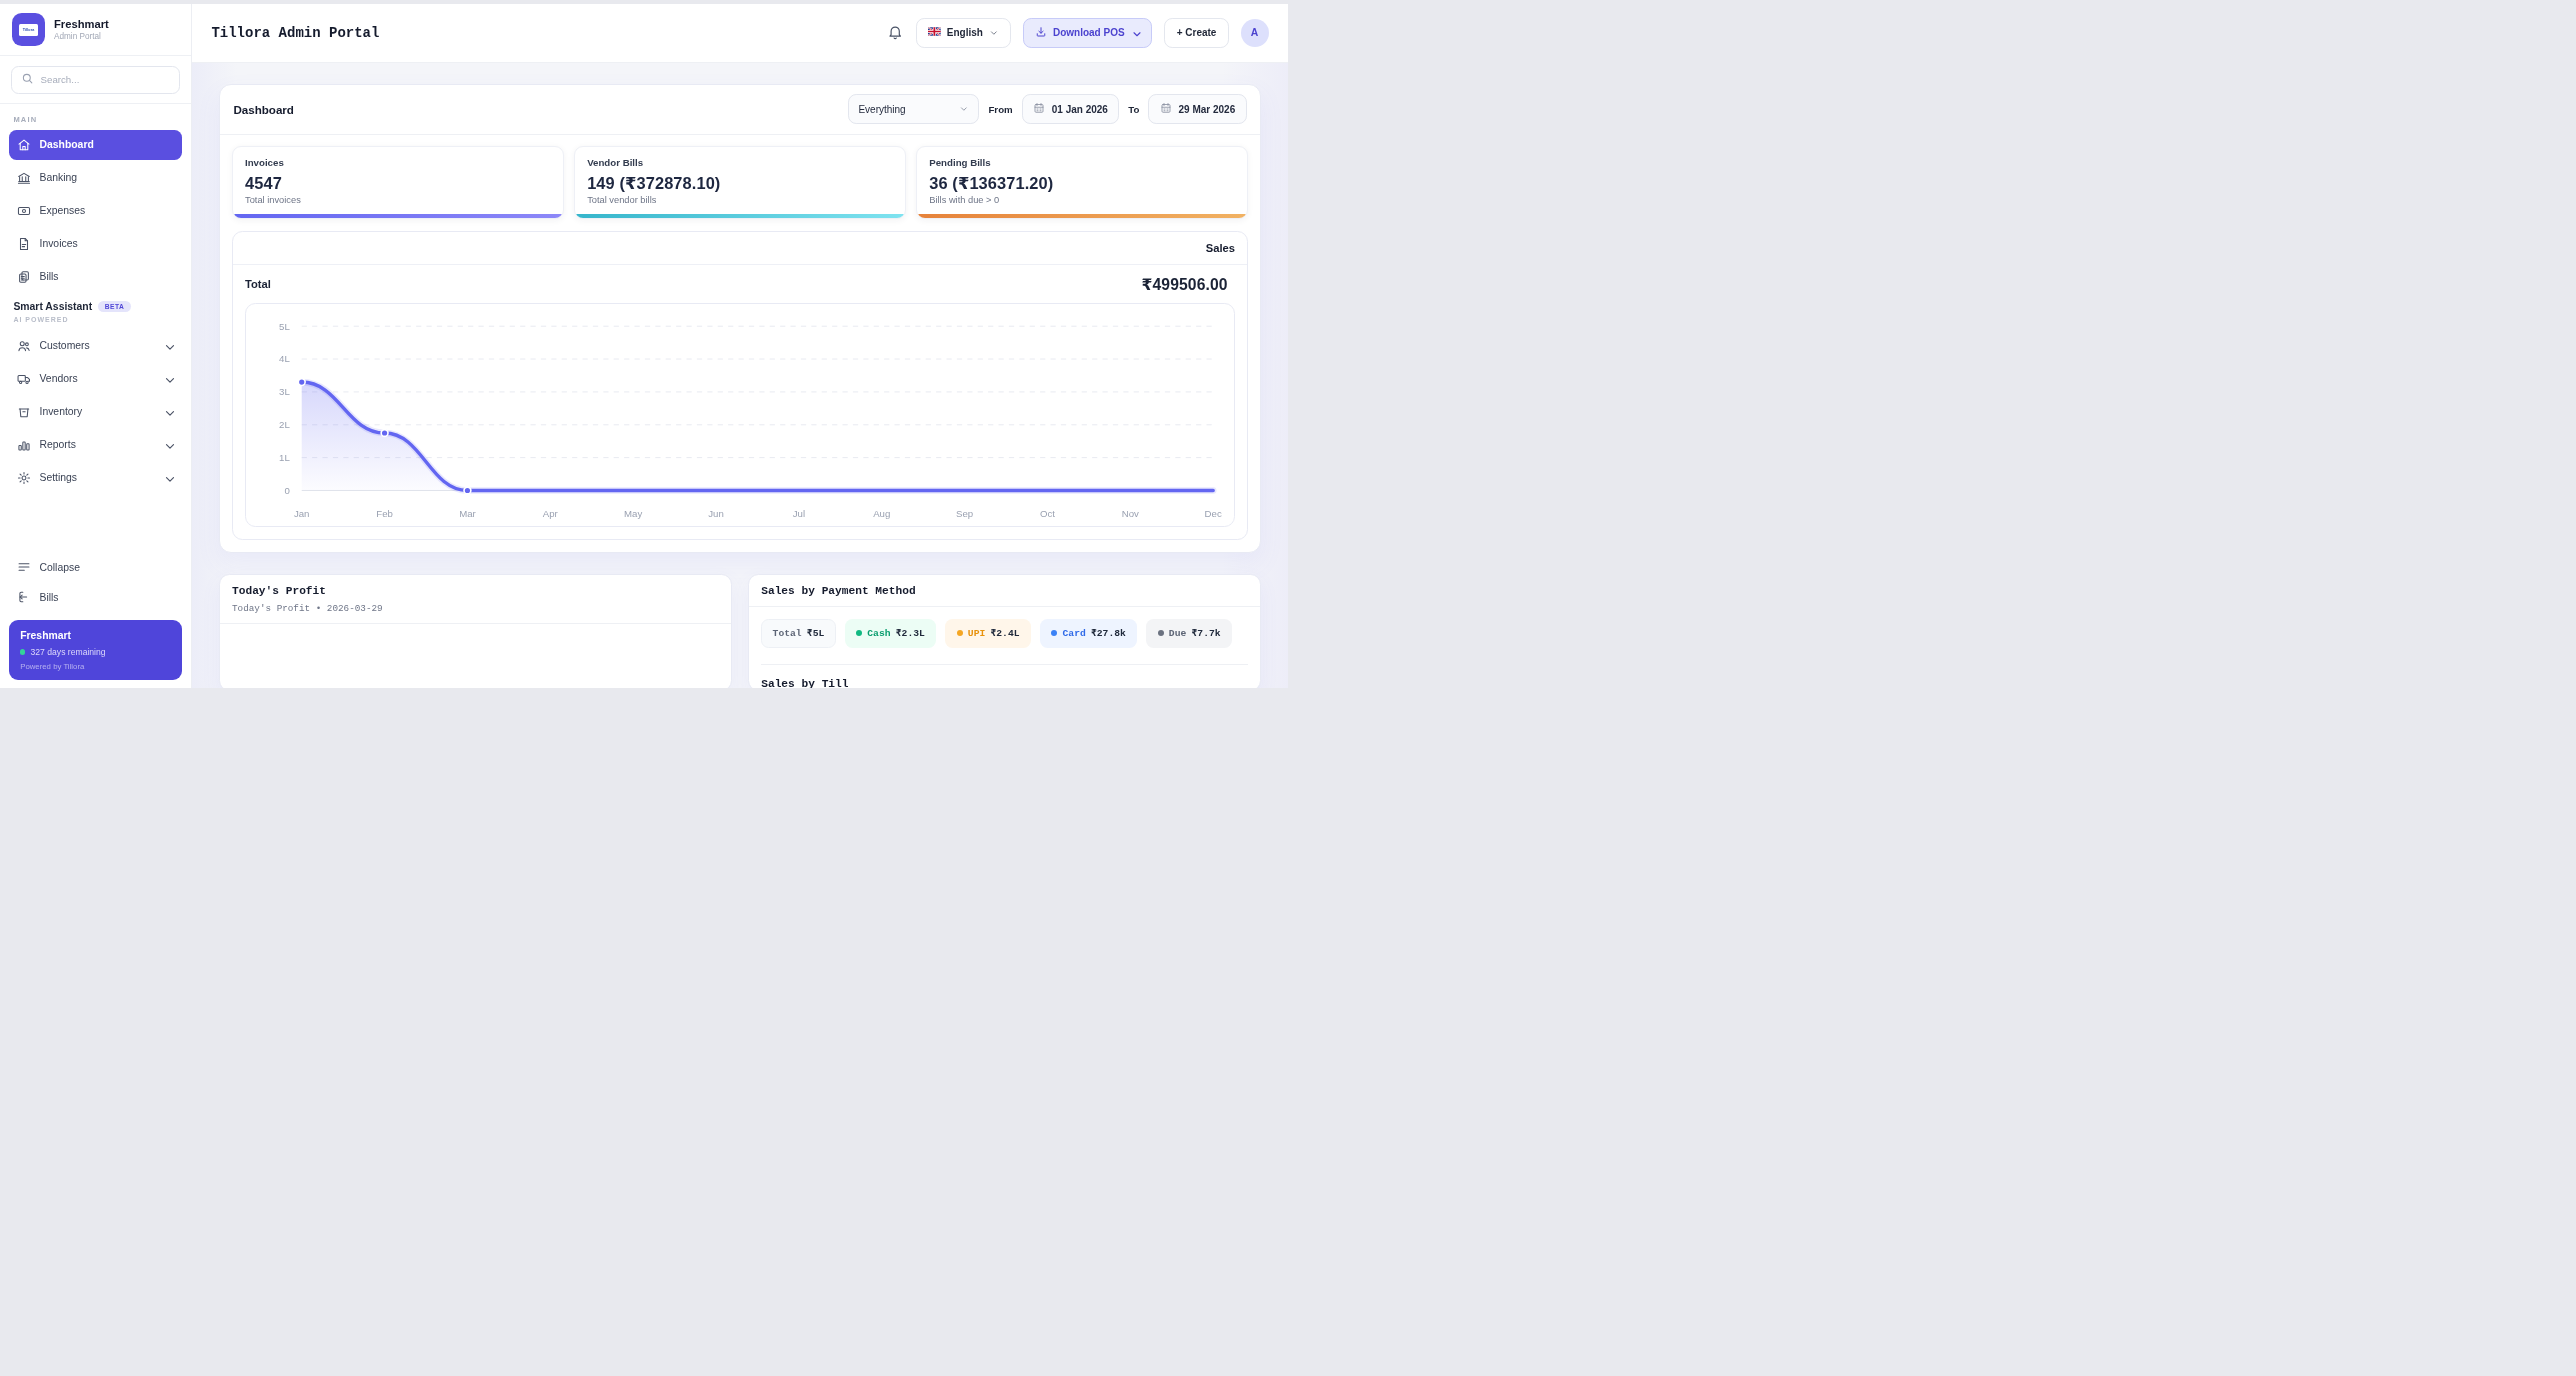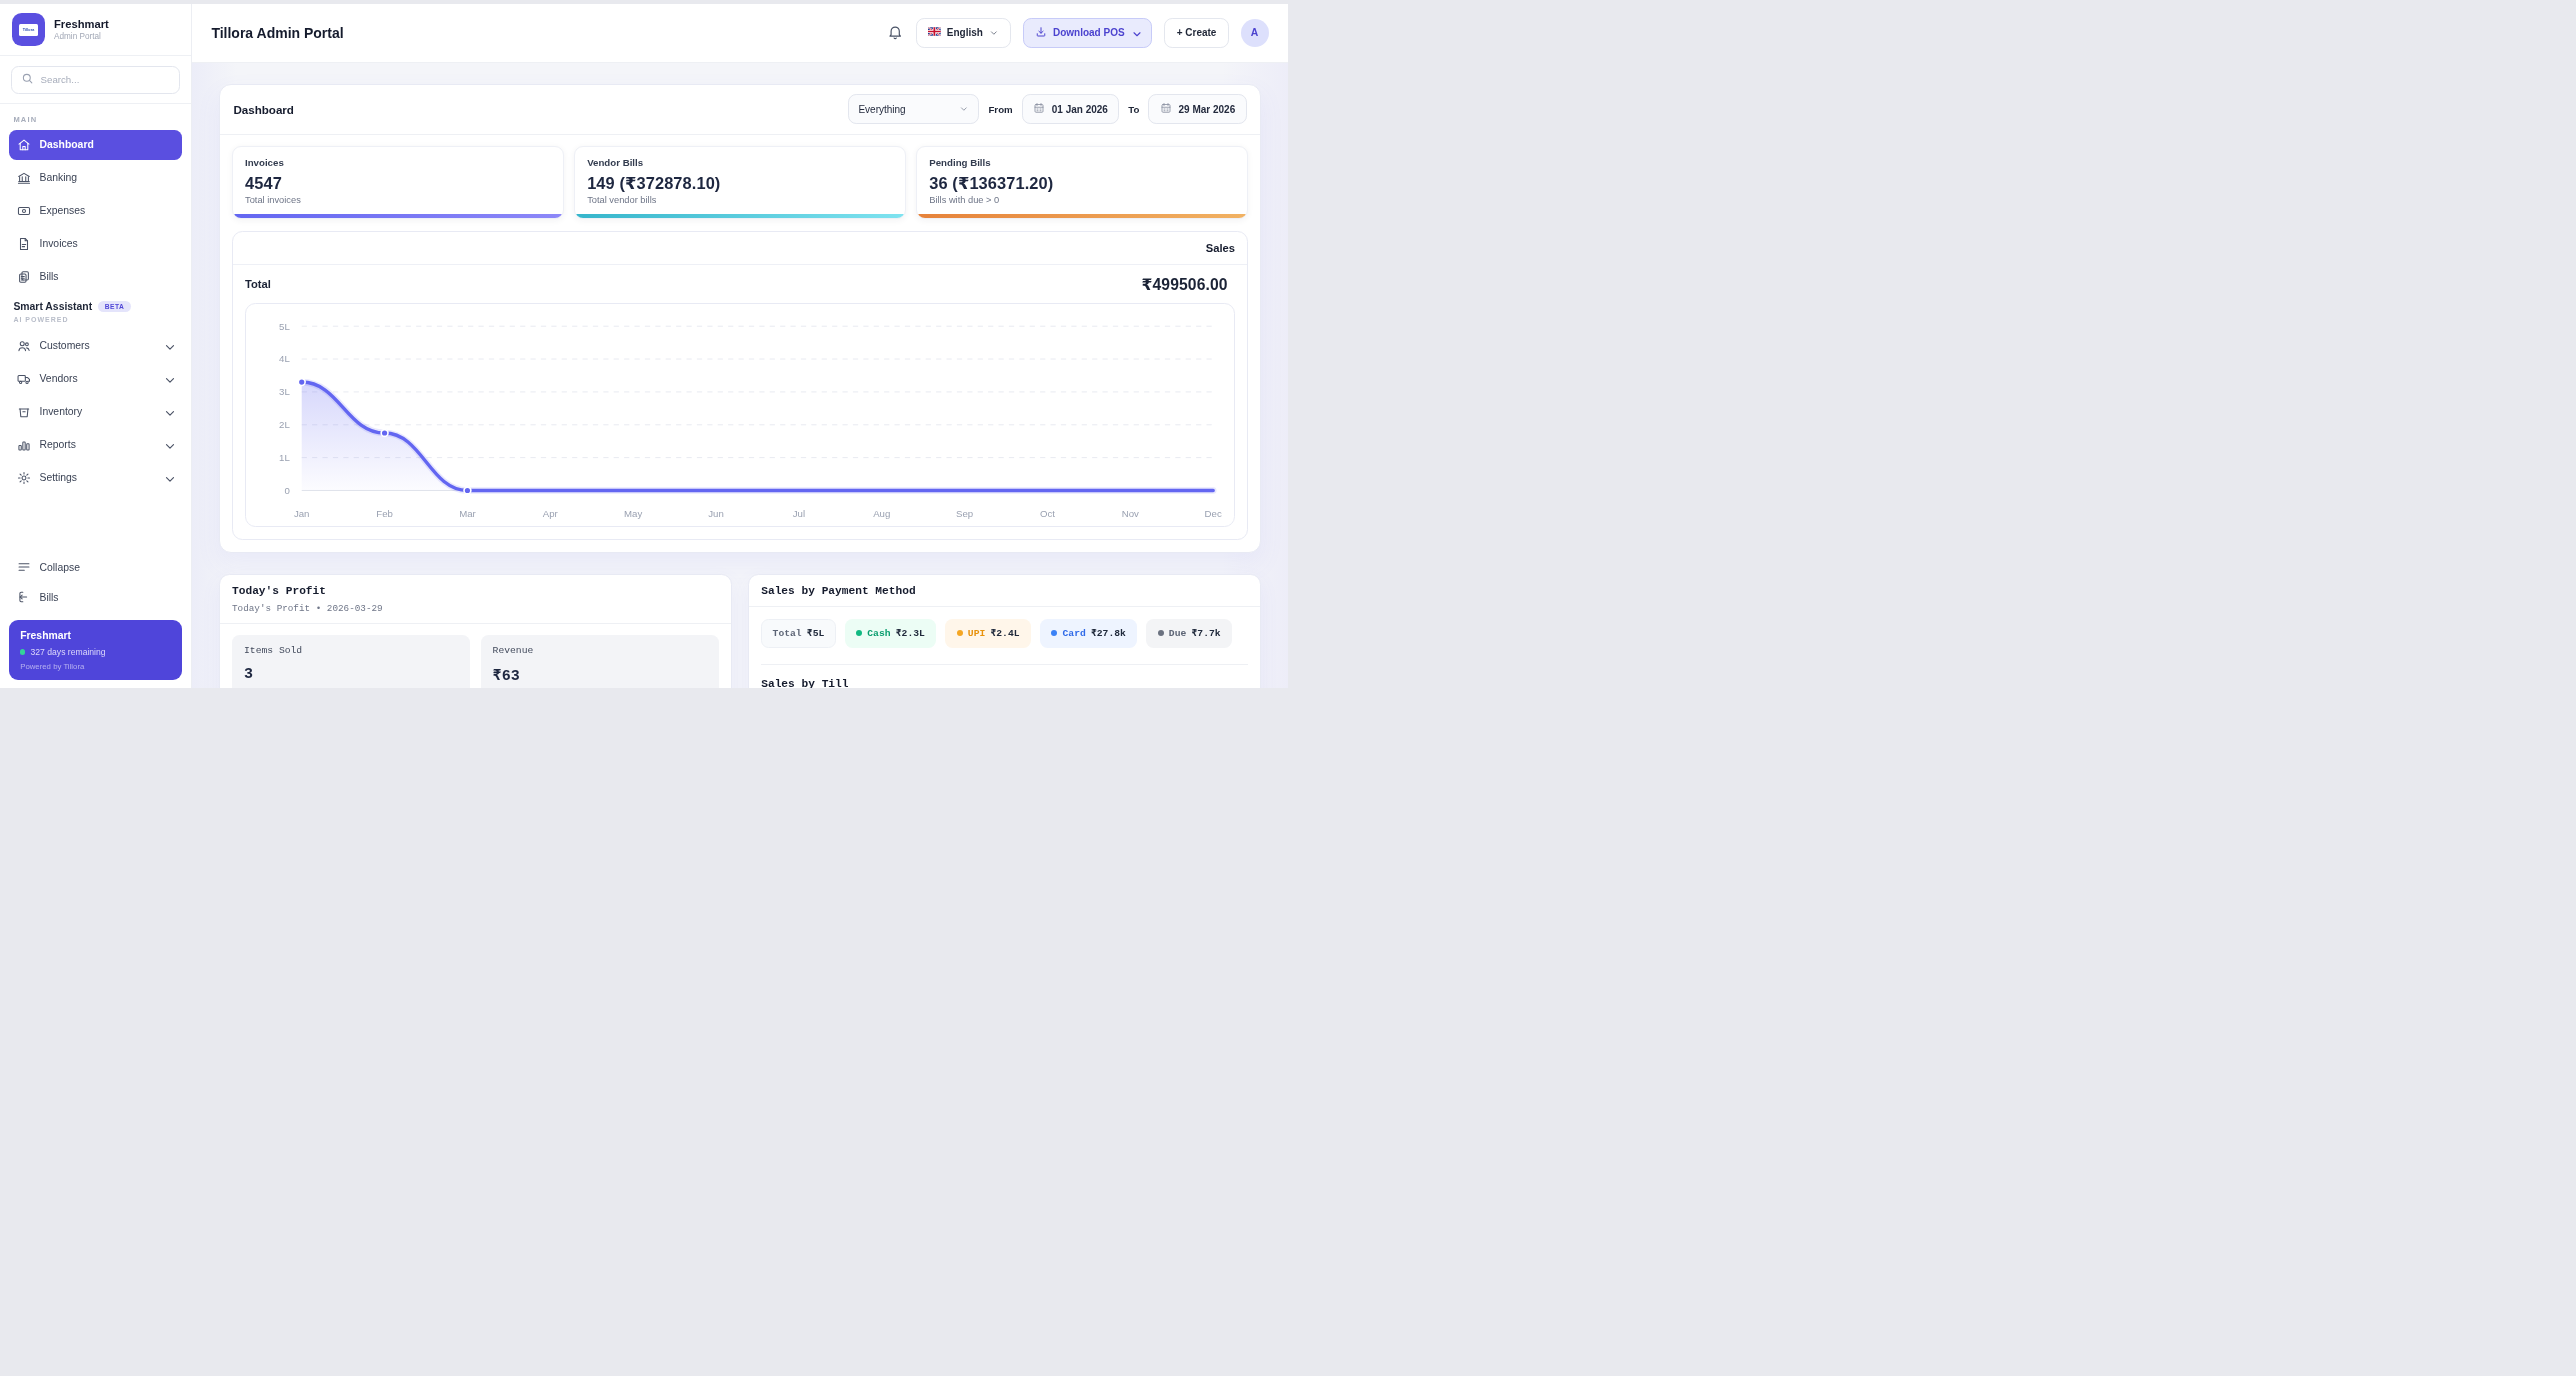--- a/index.html
+++ b/index.html
@@ -42,21 +42,21 @@
   .plan-card{background:#4f45da;border-radius:9px;padding:9.7px 11.2px;margin-top:7.5px;}
   .plan-name{color:#fff;font-size:10.4px;font-weight:bold;}
   .plan-status{display:flex;align-items:center;gap:5.2px;margin-top:6px;font-size:8.6px;color:#ddd9fb;}
   .dot{width:5.2px;height:5.2px;border-radius:50%;}
   .plan-powered{font-size:7.8px;color:#b7b1f0;margin-top:4.5px;}
 
   
   .main{flex:1;display:flex;flex-direction:column;min-width:0;
         background:linear-gradient(90deg,#ecedf8 0px,#f4f5f9 45px,#f4f5f9 1030px,#ededf8 1096px);}
   .topbar{height:59px;background:#fff;border-bottom:0.7px solid #eef0f4;display:flex;align-items:center;padding:0 19.4px;flex:none;}
-  .page-title{font-size:14px;font-weight:bold;color:#151b2d;}
+  .page-title{font-size:14px;font-weight:bold;color:#151b2d;font-family:Liberation Mono, monospace;}
   .topbar-right{margin-left:auto;display:flex;align-items:center;gap:12px;}
   .bell{width:16.4px;height:16.4px;color:#475064;cursor:pointer;}
   .btn{display:flex;align-items:center;gap:6px;height:30px;border-radius:8.2px;border:0.7px solid #e4e7ee;background:#fff;padding:0 11.2px;font-size:10px;font-weight:bold;color:#1f2637;cursor:pointer;font-family:inherit;}
   .btn .chev{width:9.7px;height:9.7px;color:#6b7280;}
   .btn-pos{background:#e9ebfd;border-color:#c7cbf8;color:var(--indigo-deep);}
   .btn-pos .chev{color:var(--indigo-deep);}
   .btn-pos .ic{width:12px;height:12px;}
   .avatar{width:28px;height:28px;border-radius:50%;background:#dde0fc;color:#4c43cf;font-weight:bold;font-size:10.4px;display:flex;align-items:center;justify-content:center;cursor:pointer;}
   .flag{width:12.7px;height:9px;border-radius:1.5px;}
 
@@ -417,30 +417,20 @@
         </div>
       </section>
 
       <div class="bottom-row">
         <section class="b-card">
           <div class="b-head">
             <div class="b-title">Today's Profit</div>
             <div class="b-sub">Today's Profit • 2026-03-29</div>
           </div>
           <div class="divider"></div>
-          <div class="metrics-row" id="metrics-row">
-              <div class="metric-box">
-                <div class="metric-label">Items Sold</div>
-                <div class="metric-value">3</div>
-              </div>
-              <div class="metric-box">
-                <div class="metric-label">Revenue</div>
-                <div class="metric-value">₹63</div>
-              </div>
-            </div>
         </section>
 
         <section class="b-card">
           <div class="b-head">
             <div class="b-title">Sales by Payment Method</div>
           </div>
           <div class="divider"></div>
           <div class="badges-row" id="badges-row">
               <span class="badge" style="background: rgb(248, 250, 252); border: 0.7px solid rgb(237, 240, 245);">
                 <span class="badge-label" style="color:#5d6576">Total</span>

